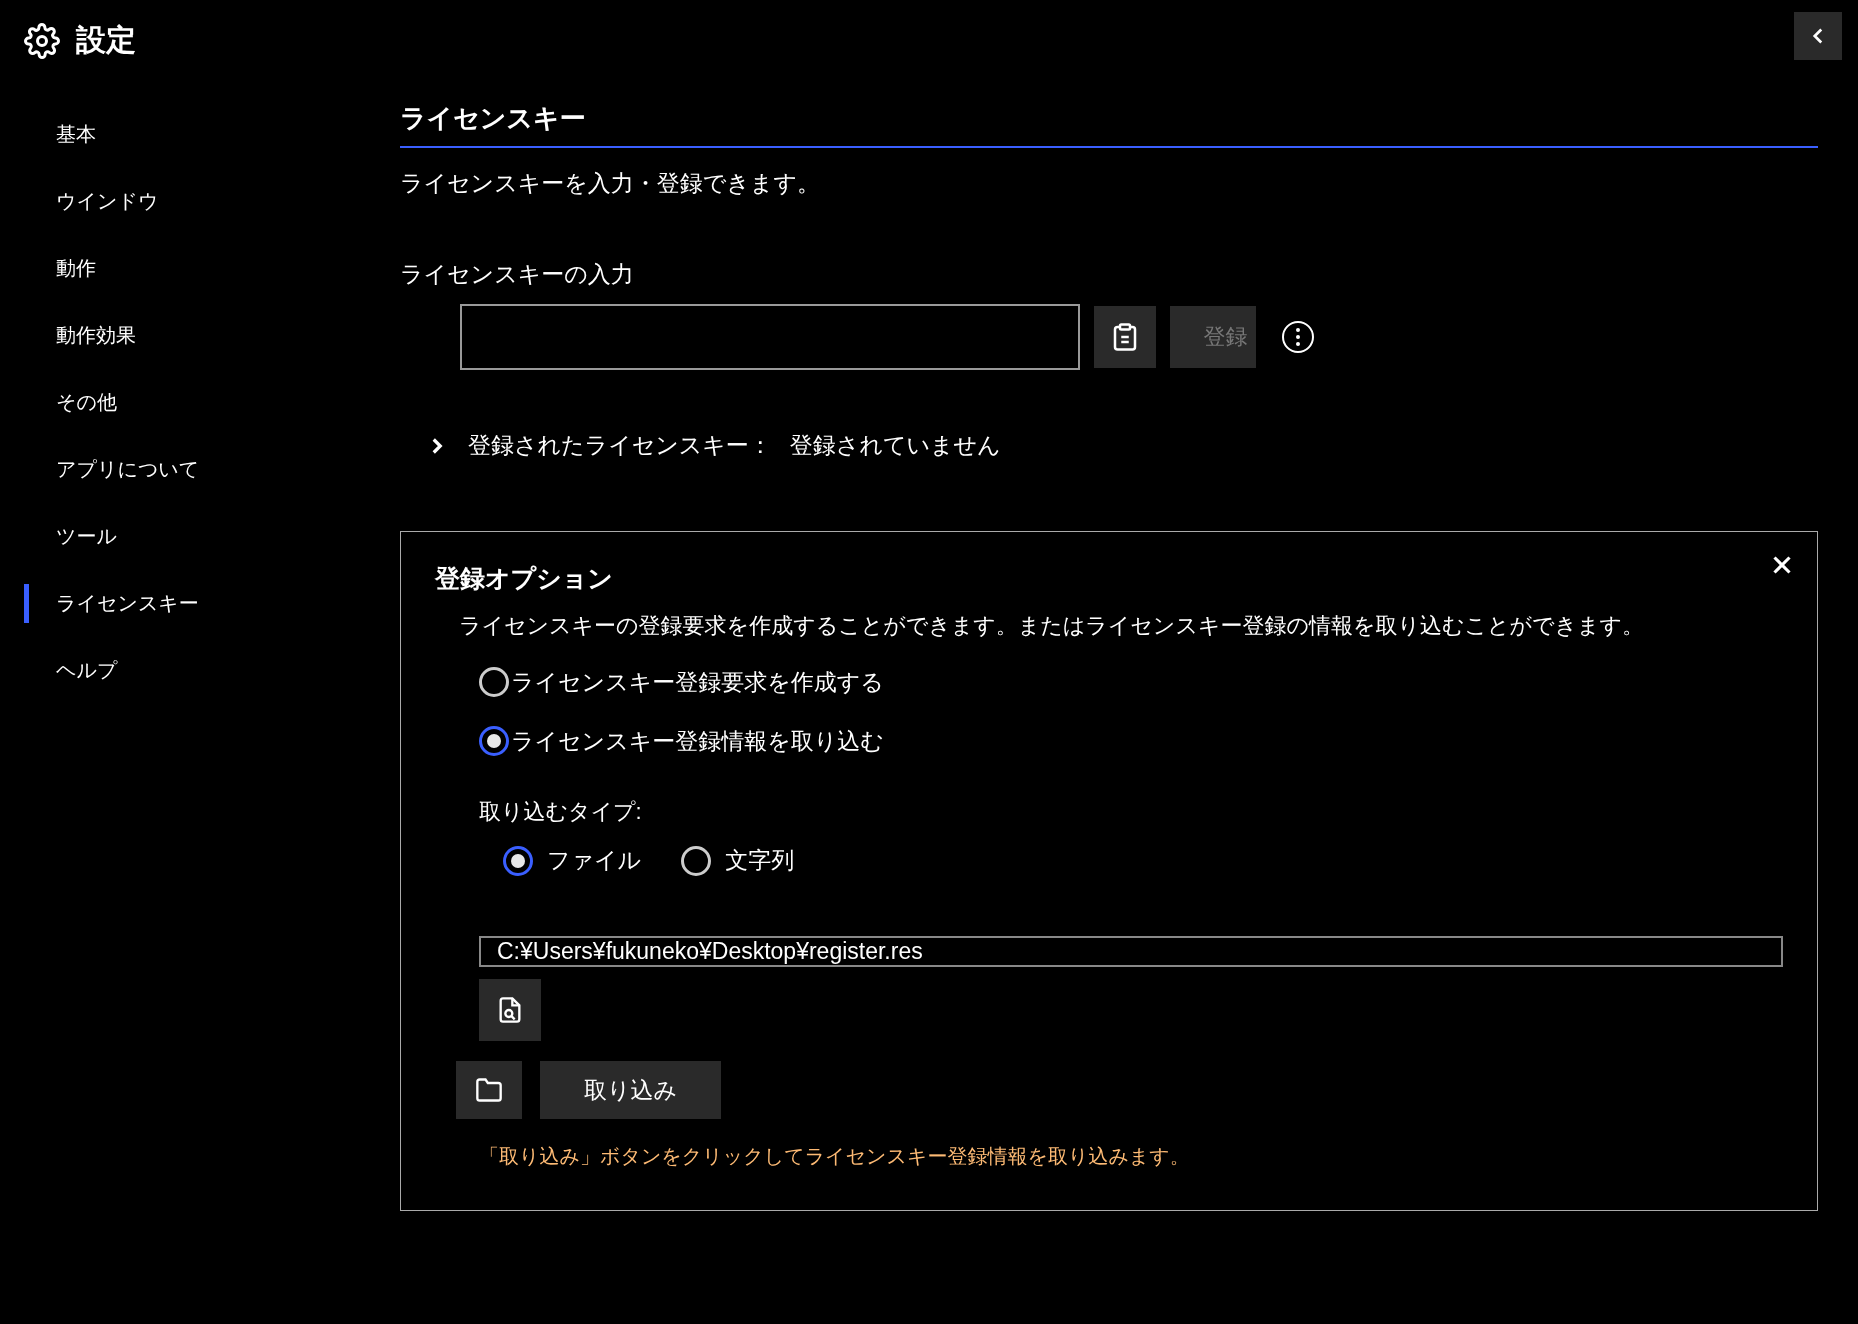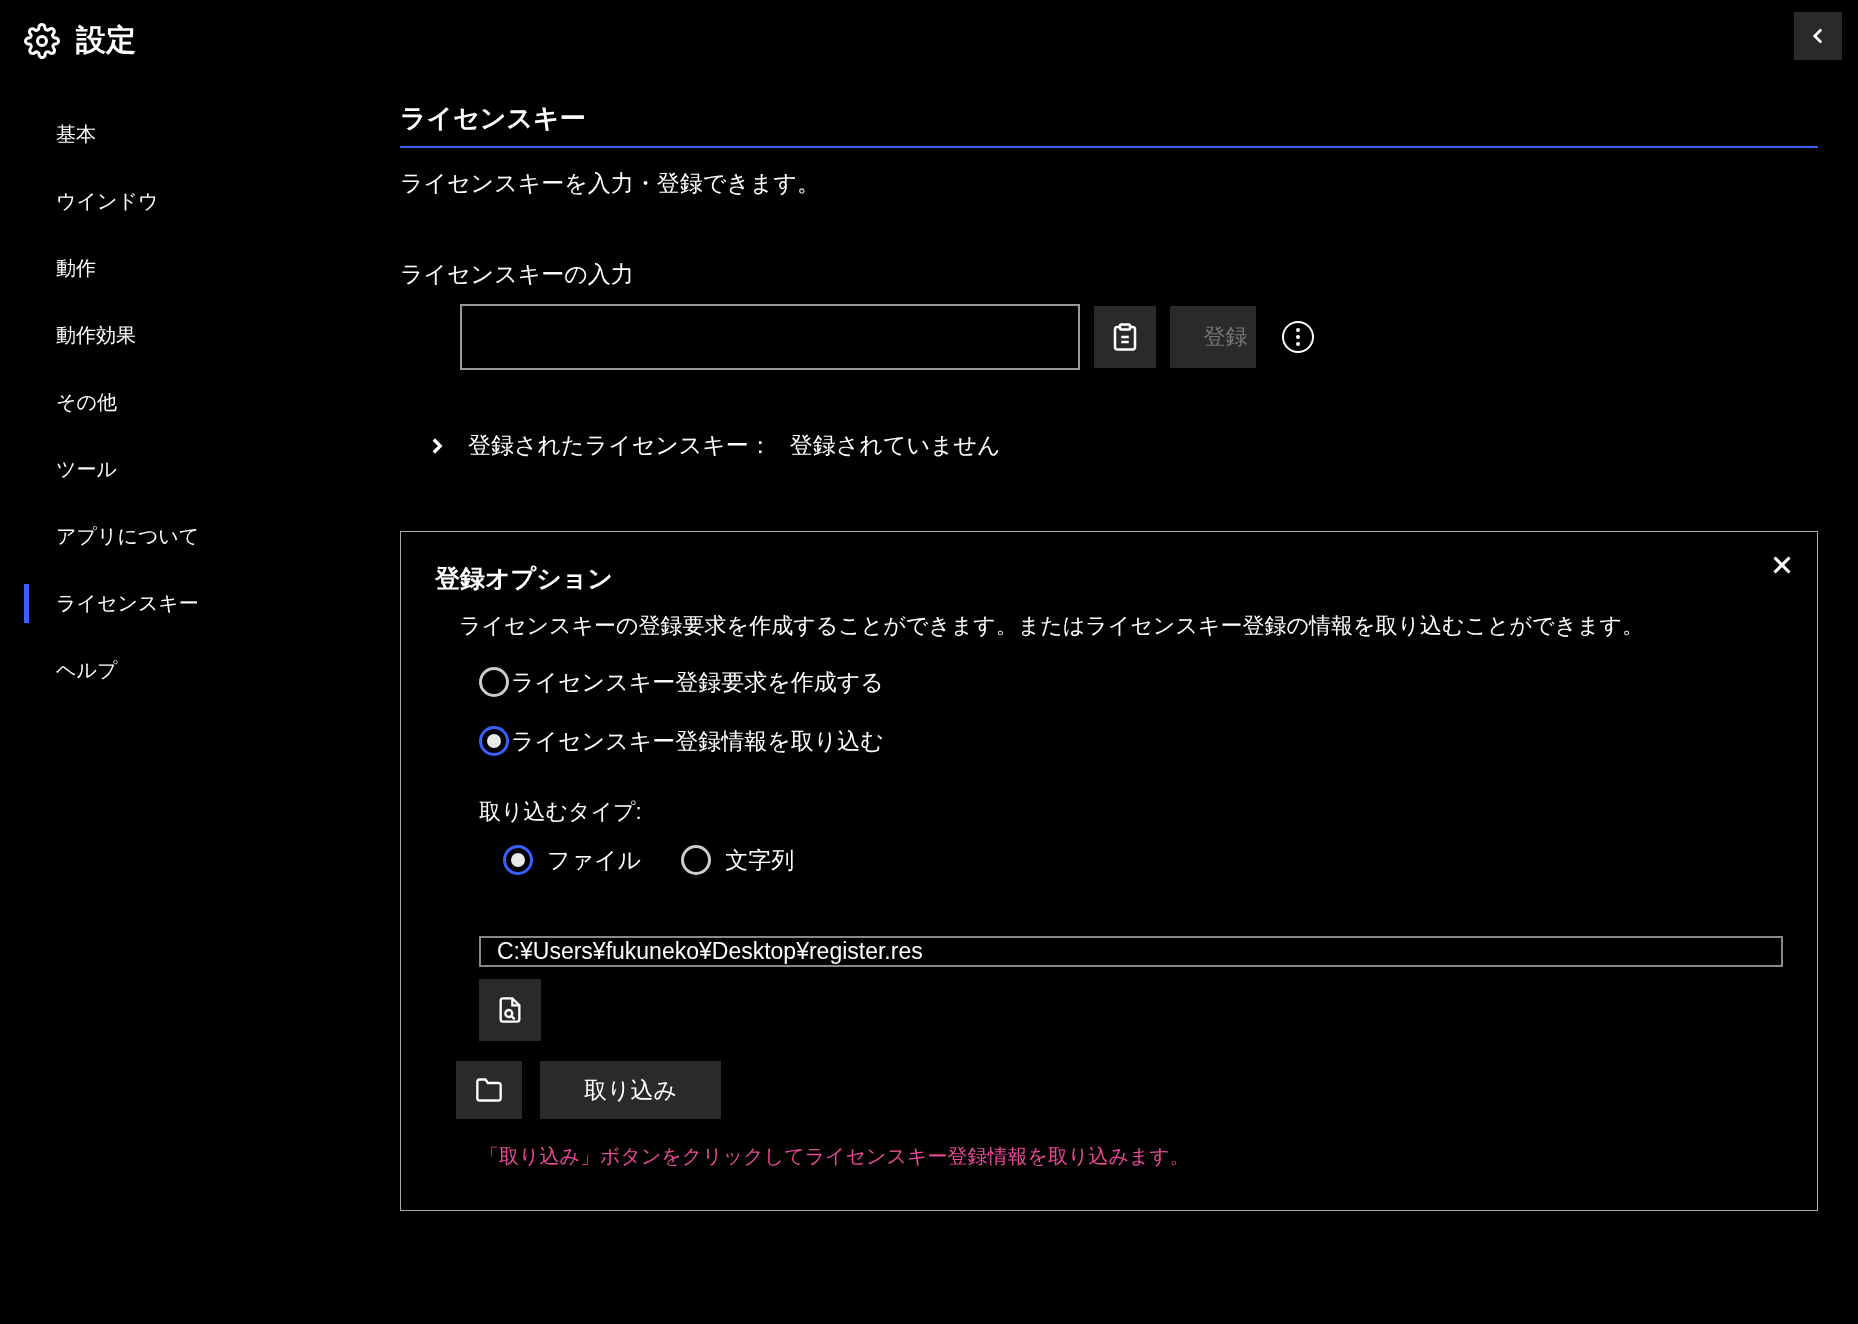--- a/index.html
+++ b/index.html
@@ -207,20 +207,21 @@
       margin-top: 40px;
     }
     .radio-inline-group {
       display: flex;
       gap: 40px;
       margin-left: 68px;
       margin-bottom: 60px;
     }
     .radio-inline {
       display: flex;
+      align-items: center;
       gap: 14px;
       cursor: pointer;
       font-size: 23px;
     }
     .file-input-row {
       display: flex;
       gap: 12px;
       margin-left: 44px;
       margin-bottom: 20px;
       flex-direction: column;
@@ -251,21 +252,21 @@
       justify-content: center;
       cursor: pointer;
     }
     .folder-button {
       width: 66px;
       padding: 0;
     }
     .hint-text {
       font-size: 20px;
       margin-left: 44px;
-      color: #ec4899;
+      color: #fdba74;
     }
   </style>
 </head>
 <body>
 
 <div class="header">
   <span class="gear-icon">
     <svg viewBox="0 0 24 24" width="36" height="36" fill="none" stroke="#fff" stroke-width="2">
       <circle cx="12" cy="12" r="3"></circle>
       <path d="M19.4 15a1.65 1.65 0 0 0 .33 1.82l.06.06a2 2 0 1 1-2.83 2.83l-.06-.06a1.65 1.65 0 0 0-1.82-.33 1.65 1.65 0 0 0-1 1.51V21a2 2 0 0 1-4 0v-.09a1.65 1.65 0 0 0-1-1.51 1.65 1.65 0 0 0-1.82.33l-.06.06a2 2 0 1 1-2.83-2.83l.06-.06a1.65 1.65 0 0 0 .33-1.82 1.65 1.65 0 0 0-1.51-1H3a2 2 0 0 1 0-4h.09a1.65 1.65 0 0 0 1.51-1 1.65 1.65 0 0 0-.33-1.82l-.06-.06a2 2 0 1 1 2.83-2.83l.06.06a1.65 1.65 0 0 0 1.82.33h0a1.65 1.65 0 0 0 1-1.51V3a2 2 0 0 1 4 0v.09a1.65 1.65 0 0 0 1 1.51h0a1.65 1.65 0 0 0 1.82-.33l.06-.06a2 2 0 1 1 2.83 2.83l-.06.06a1.65 1.65 0 0 0-.33 1.82v0a1.65 1.65 0 0 0 1.51 1H21a2 2 0 0 1 0 4h-.09a1.65 1.65 0 0 0-1.51 1z"></path>
@@ -279,22 +280,22 @@
   </div>
 </div>
 
 <div class="container">
   <div class="sidebar">
     <div class="sidebar-item"><span>基本</span></div>
     <div class="sidebar-item"><span>ウインドウ</span></div>
     <div class="sidebar-item"><span>動作</span></div>
     <div class="sidebar-item"><span>動作効果</span></div>
     <div class="sidebar-item"><span>その他</span></div>
+    <div class="sidebar-item"><span>アプリについて</span></div>
     <div class="sidebar-item"><span>ツール</span></div>
-    <div class="sidebar-item"><span>アプリについて</span></div>
     <div class="sidebar-item active"><span>ライセンスキー</span></div>
     <div class="sidebar-item"><span>ヘルプ</span></div>
   </div>
 
   <div class="content">
     <div class="section-title">ライセンスキー</div>
     <div class="section-desc">ライセンスキーを入力・登録できます。</div>
 
     <div class="field-label">ライセンスキーの入力</div>
     <div class="input-row">

